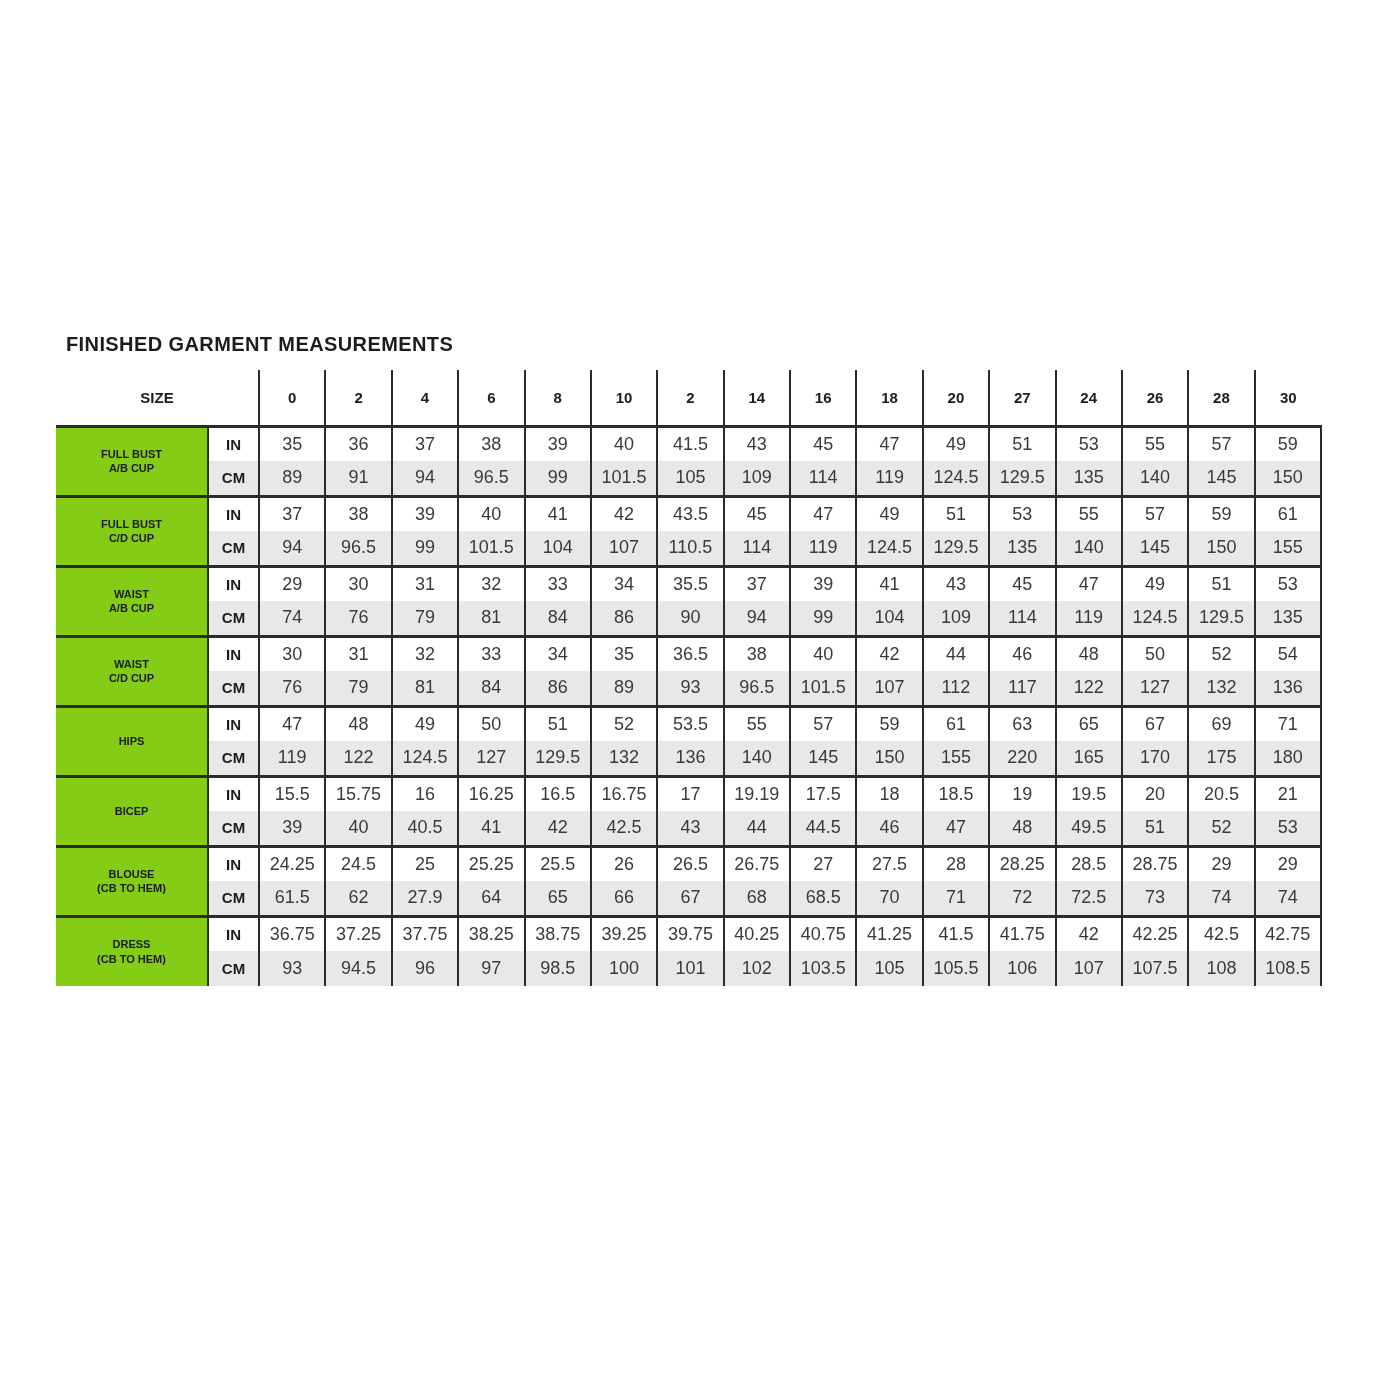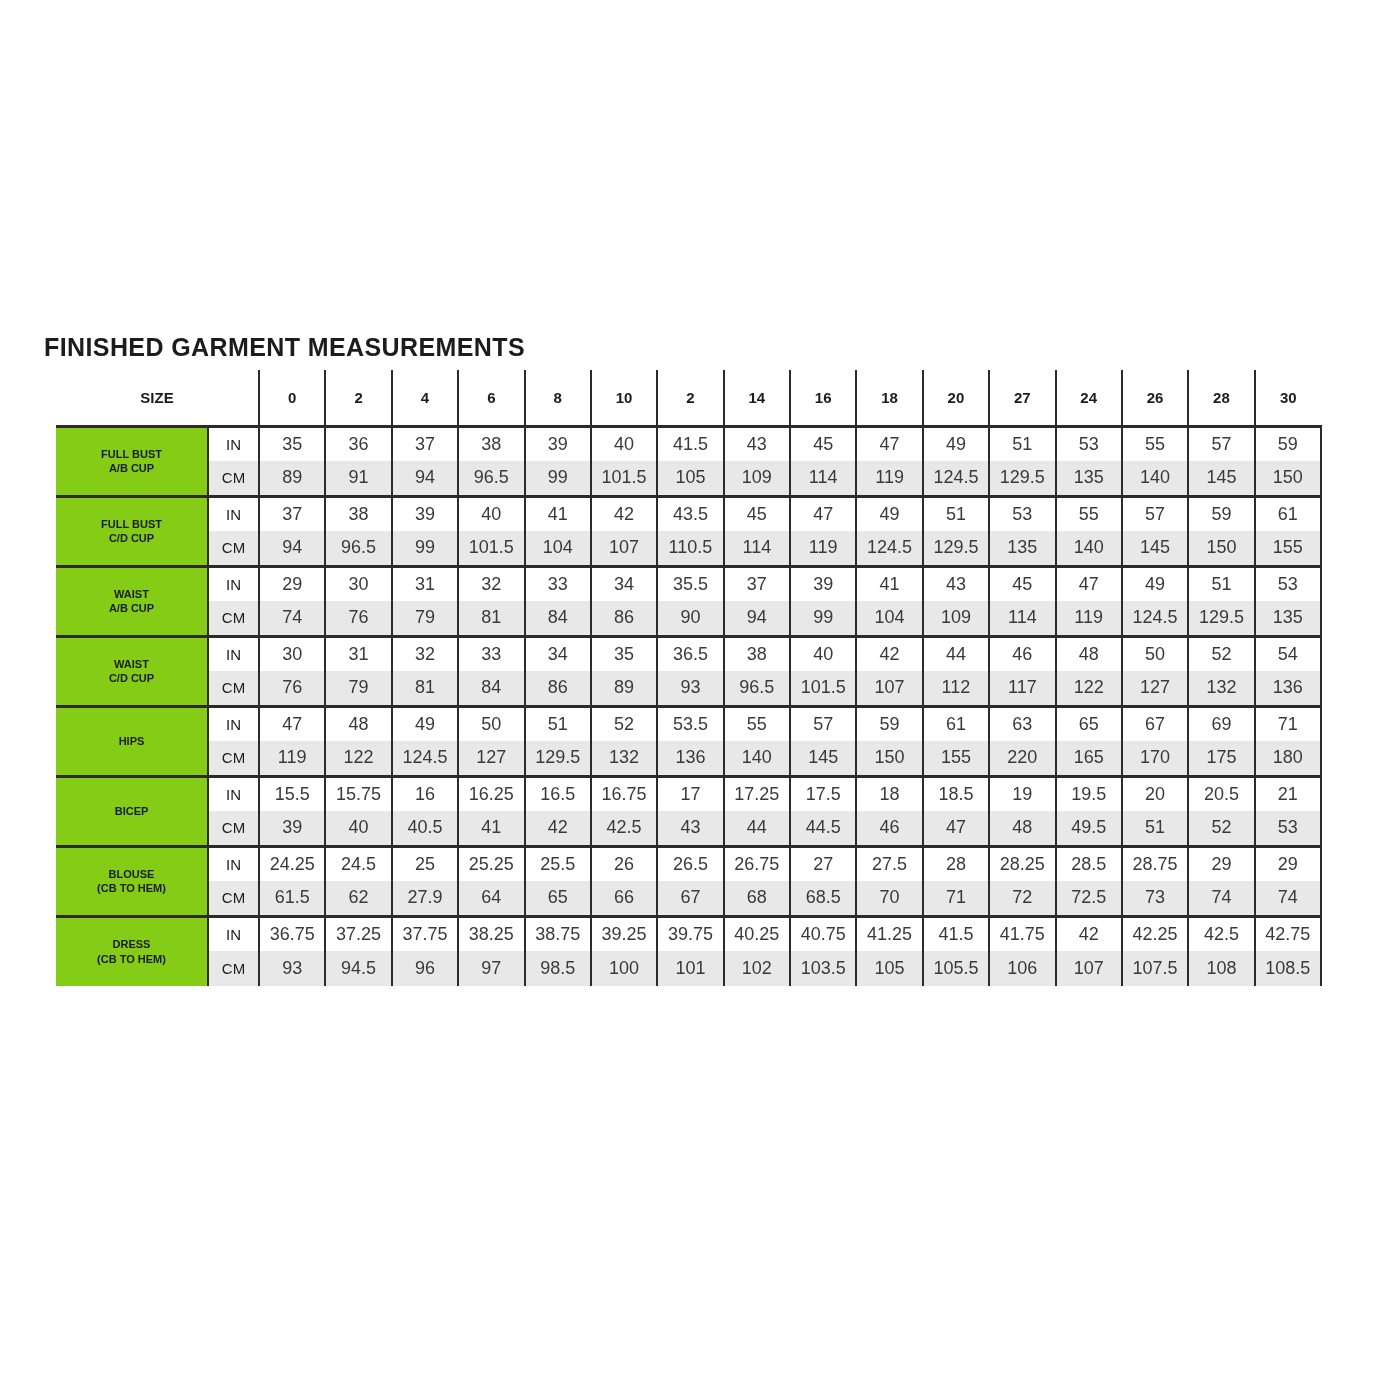--- a/index.html
+++ b/index.html
@@ -4,43 +4,43 @@
 <style>
   * { margin: 0; padding: 0; box-sizing: border-box; }
   html, body { background: #ffffff; }
   body {
     width: 1374px; height: 1374px;
     position: relative;
     font-family: "Liberation Sans", sans-serif;
     color: var(--text, #1c1c1c);
   }
   .title {
-    position: absolute; left: 44px; top: 333px;
-    font-size: 25px; font-weight: 700; letter-spacing: 0.4px;
+    position: absolute; left: 66px; top: 333px;
+    font-size: 20px; font-weight: 700; letter-spacing: 0.4px;
     color: var(--text, #1c1c1c);
   }
   table.size-chart {
     position: absolute; left: 56px; top: 370px;
     width: 1266px;
     border-collapse: collapse; table-layout: fixed;
   }
   th, td { text-align: center; vertical-align: middle; padding: 0; }
   thead th {
     height: 56px; font-size: 15px; font-weight: 700;
     border-bottom: 3px solid var(--border, #2b2b2b);
   }
   thead th.size-cell { border-left: 2px solid var(--border, #2b2b2b); }
   th.label-cell {
     font-size: 11px; font-weight: 700; line-height: 1.3;
     white-space: pre-line;
     border-right: 2px solid var(--border, #2b2b2b);
     background: #84cc16;
   }
   td.unit-cell {
-    font-size: 15px; font-weight: 400;
+    font-size: 15px; font-weight: 700;
     border-right: 2px solid var(--border, #2b2b2b);
   }
   td.val {
     font-size: 18px; font-weight: 400; color: var(--val-text, #3a3a3a);
     border-left: 2px solid var(--border, #2b2b2b);
   }
   td.val:last-child { border-right: 2px solid var(--border, #2b2b2b); }
   tr.in-row td { height: 35px; }
   tr.cm-row td { height: 35px; background: var(--cm-bg, #e8e8e8); }
   tr.cm-row td { border-bottom: 3px solid var(--border, #2b2b2b); }
@@ -298,21 +298,21 @@
       <tr class="in-row">
         <th class="label-cell" rowspan="2">BICEP</th>
         <td class="unit-cell">IN</td>
         <td class="val">15.5</td>
         <td class="val">15.75</td>
         <td class="val">16</td>
         <td class="val">16.25</td>
         <td class="val">16.5</td>
         <td class="val">16.75</td>
         <td class="val">17</td>
-        <td class="val">17.25</td>
+        <td class="val">19.19</td>
         <td class="val">17.5</td>
         <td class="val">18</td>
         <td class="val">18.5</td>
         <td class="val">19</td>
         <td class="val">19.5</td>
         <td class="val">20</td>
         <td class="val">20.5</td>
         <td class="val">21</td>
       </tr>
       <tr class="cm-row">

